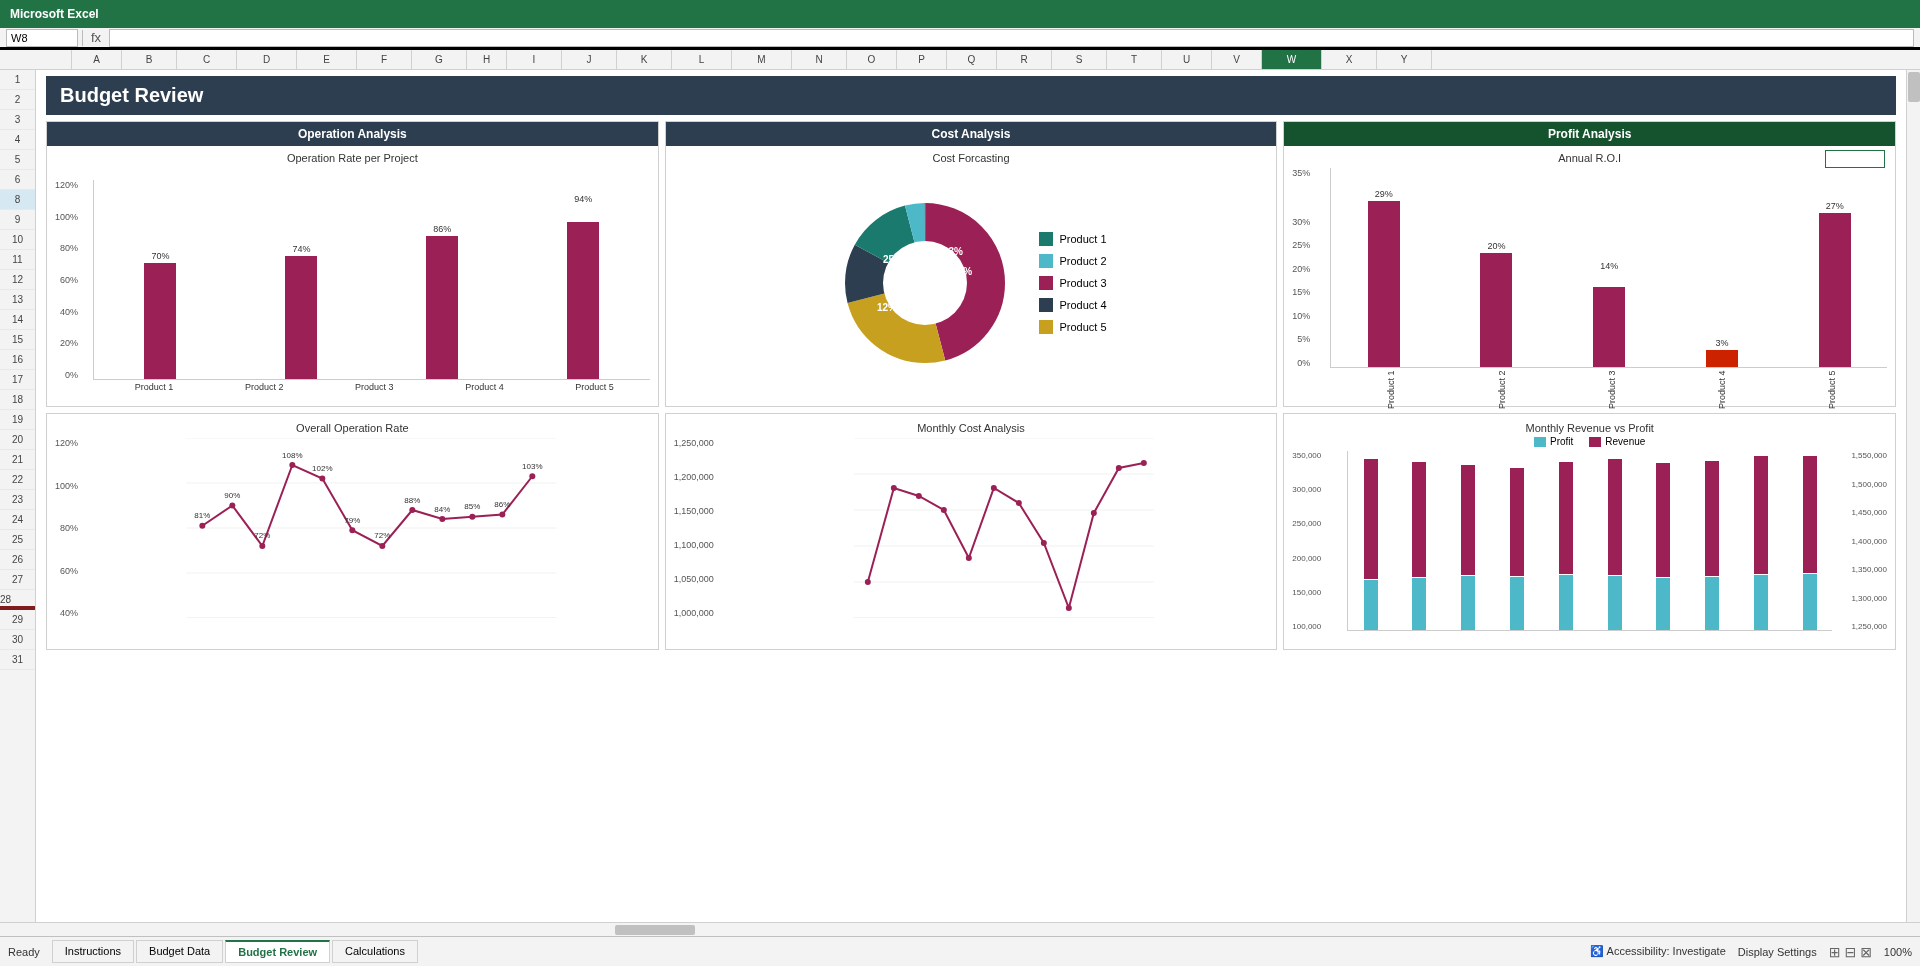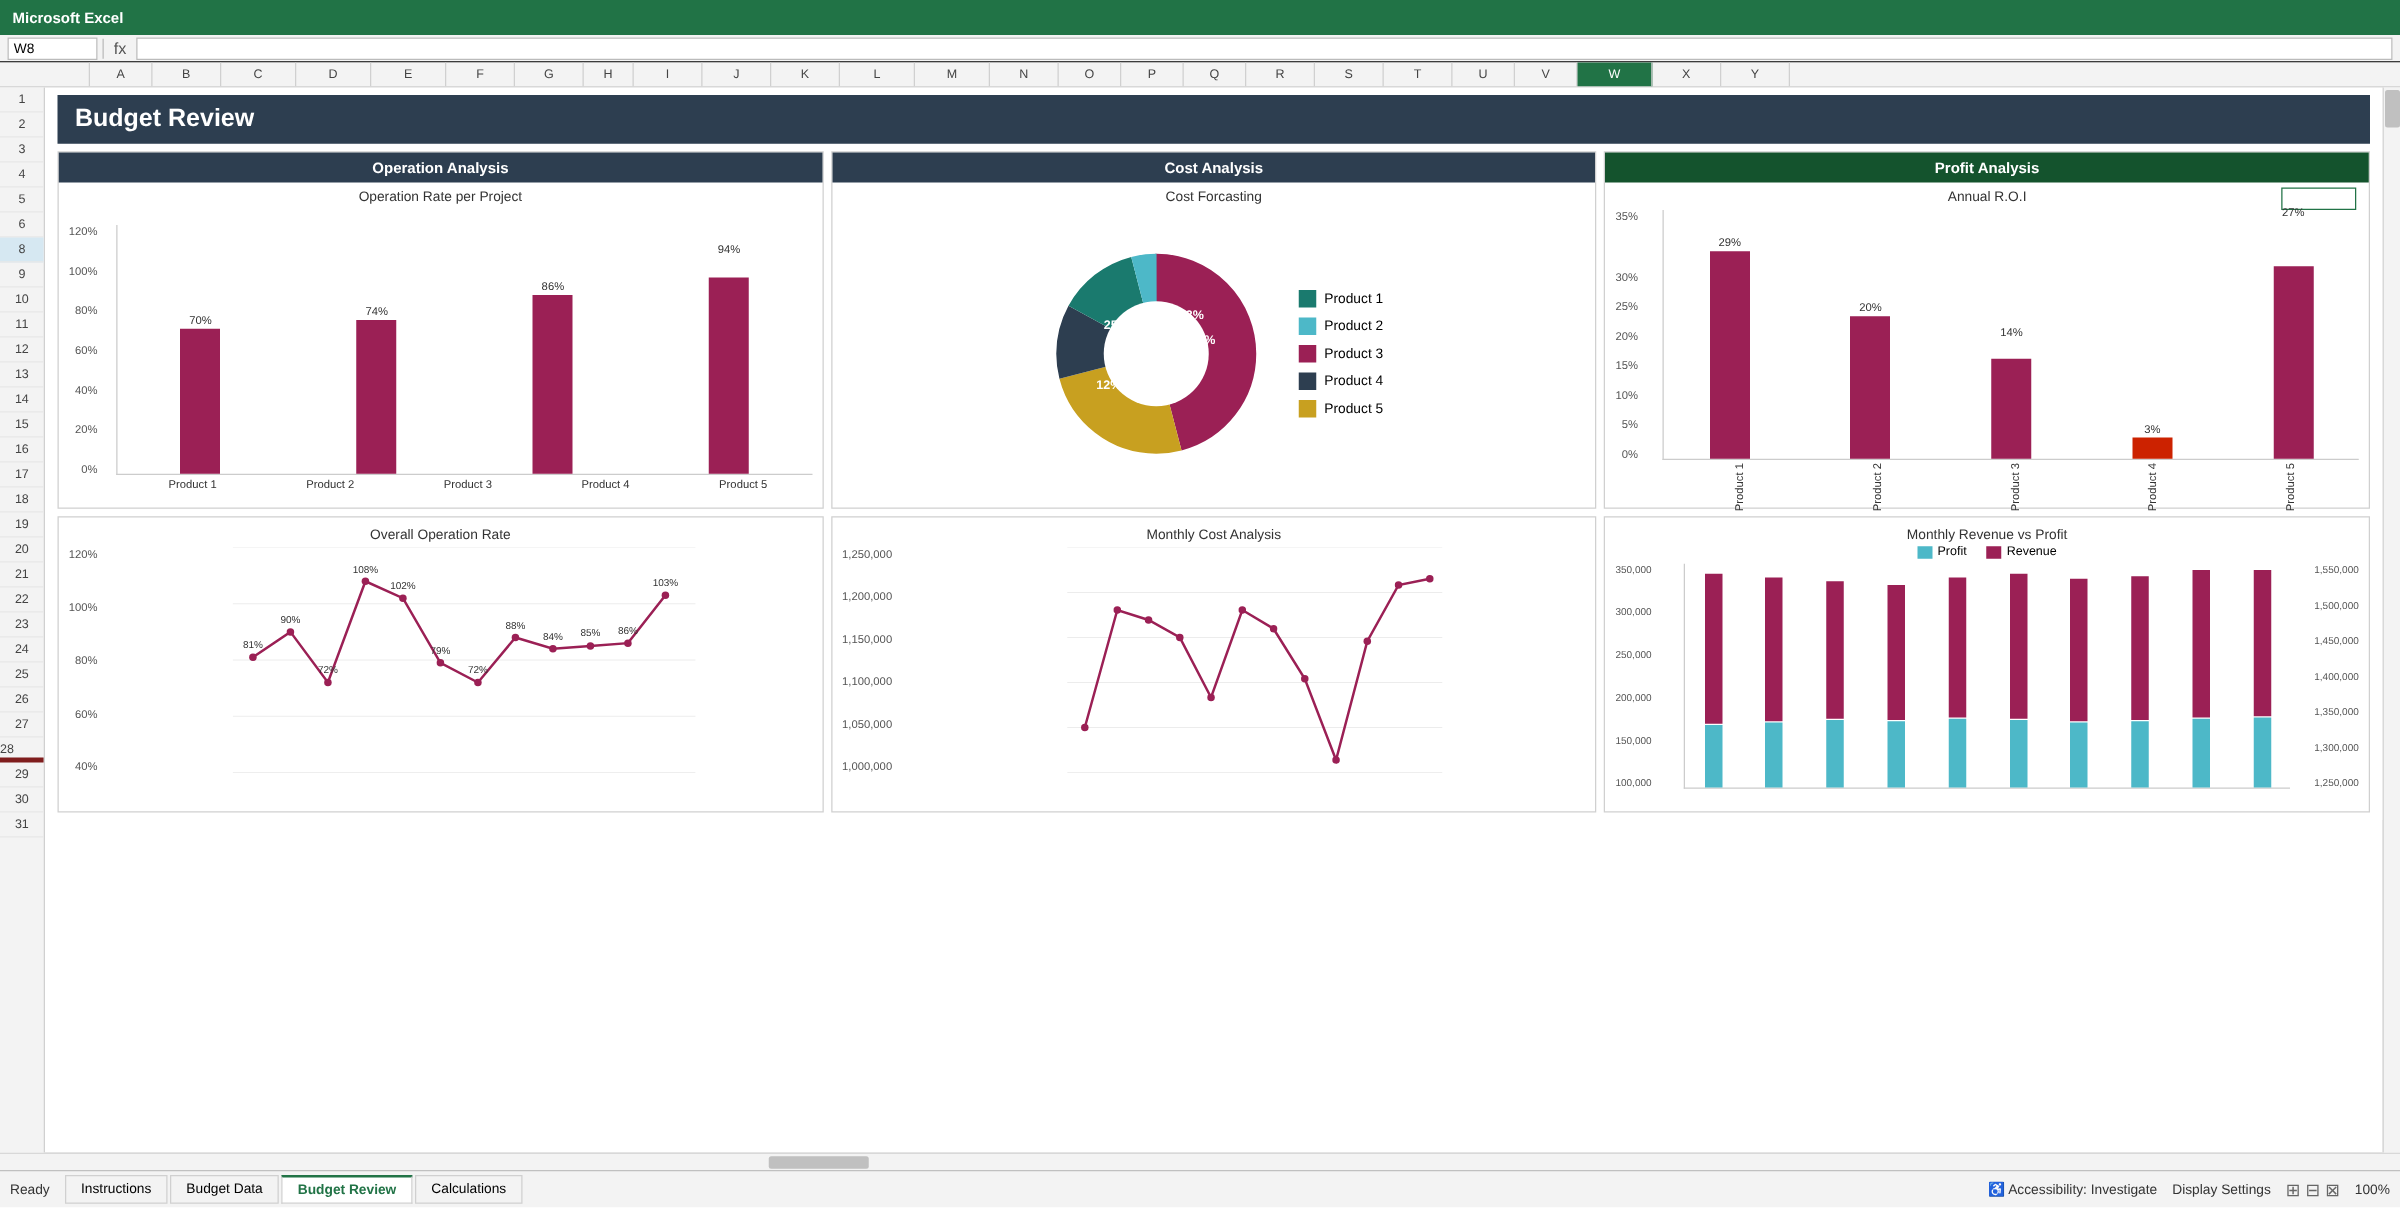--- a/index.html
+++ b/index.html
@@ -5,21 +5,21 @@
     * { margin: 0; padding: 0; box-sizing: border-box; }
     body { font-family: 'Segoe UI', Arial, sans-serif; background: #fff; overflow: hidden; width: 1920px; height: 966px; }
   </style>
 </head>
 <body>
 
 <div style="background:#217346; height:28px; display:flex; align-items:center; padding:0 10px;">
   <span style="color:#fff; font-size:12px; font-weight:bold;">Microsoft Excel</span>
 </div>
 
-<div style="background:#f3f3f3; height:22px; border-bottom:1px solid #000000; display:flex; align-items:center; padding:0 6px; gap:4px;">
+<div style="background:#f3f3f3; height:22px; border-bottom:3px solid #000000; display:flex; align-items:center; padding:0 6px; gap:4px;">
   <div style="background:#fff; border:1px solid #bbb; width:72px; height:18px; font-size:11px; padding:0 4px; display:flex; align-items:center;">W8</div>
   <div style="width:1px; height:16px; background:#bbb;"></div>
   <span style="font-size:13px; color:#555; padding:0 4px;">fx</span>
   <div style="background:#fff; border:1px solid #bbb; flex:1; height:18px; font-size:11px; padding:0 4px;"></div>
 </div>
 
 <div style="display:flex; background:#f3f3f3; border-bottom:1px solid #d0d0d0; height:20px; padding-left:36px;">
   <div style="width:36px; min-width:36px; border-right:1px solid #d0d0d0;"></div>
   <div style="min-width:50px; text-align:center; font-size:10px; color:#444; border-right:1px solid #d0d0d0; line-height:20px;">A</div>
   <div style="min-width:55px; text-align:center; font-size:10px; color:#444; border-right:1px solid #d0d0d0; line-height:20px;">B</div>
@@ -231,21 +231,21 @@
                   <div style="display:flex; flex-direction:column; align-items:center; flex:1;">
                     <span style="font-size:9px; color:#333; margin-bottom:16px;">14%</span>
                     <div style="width:32px; height:80px; background:#9b2055;"></div>
                   </div>
 
                   <div style="display:flex; flex-direction:column; align-items:center; flex:1;">
                     <span style="font-size:9px; color:#333; margin-bottom:2px;">3%</span>
                     <div style="width:32px; height:17px; background:#cc2200;"></div>
                   </div>
 
-                  <div style="display:flex; flex-direction:column; align-items:center; flex:1;gap:36px;">
+                  <div style="display:flex; flex-direction:column; align-items:center; flex:1;">
                     <span style="font-size:9px; color:#333; margin-bottom:2px;">27%</span>
                     <div style="width:32px; height:154px; background:#9b2055;"></div>
                   </div>
                 </div>
 
                 <div style="display:flex; justify-content:space-around; padding-left:6px; margin-top:2px;">
                   <span style="font-size:9px; color:#333; text-align:center; writing-mode:vertical-rl; transform:rotate(180deg); height:40px;">Product 1</span>
                   <span style="font-size:9px; color:#333; text-align:center; writing-mode:vertical-rl; transform:rotate(180deg); height:40px;">Product 2</span>
                   <span style="font-size:9px; color:#333; text-align:center; writing-mode:vertical-rl; transform:rotate(180deg); height:40px;">Product 3</span>
                   <span style="font-size:9px; color:#333; text-align:center; writing-mode:vertical-rl; transform:rotate(180deg); height:40px;">Product 4</span>

